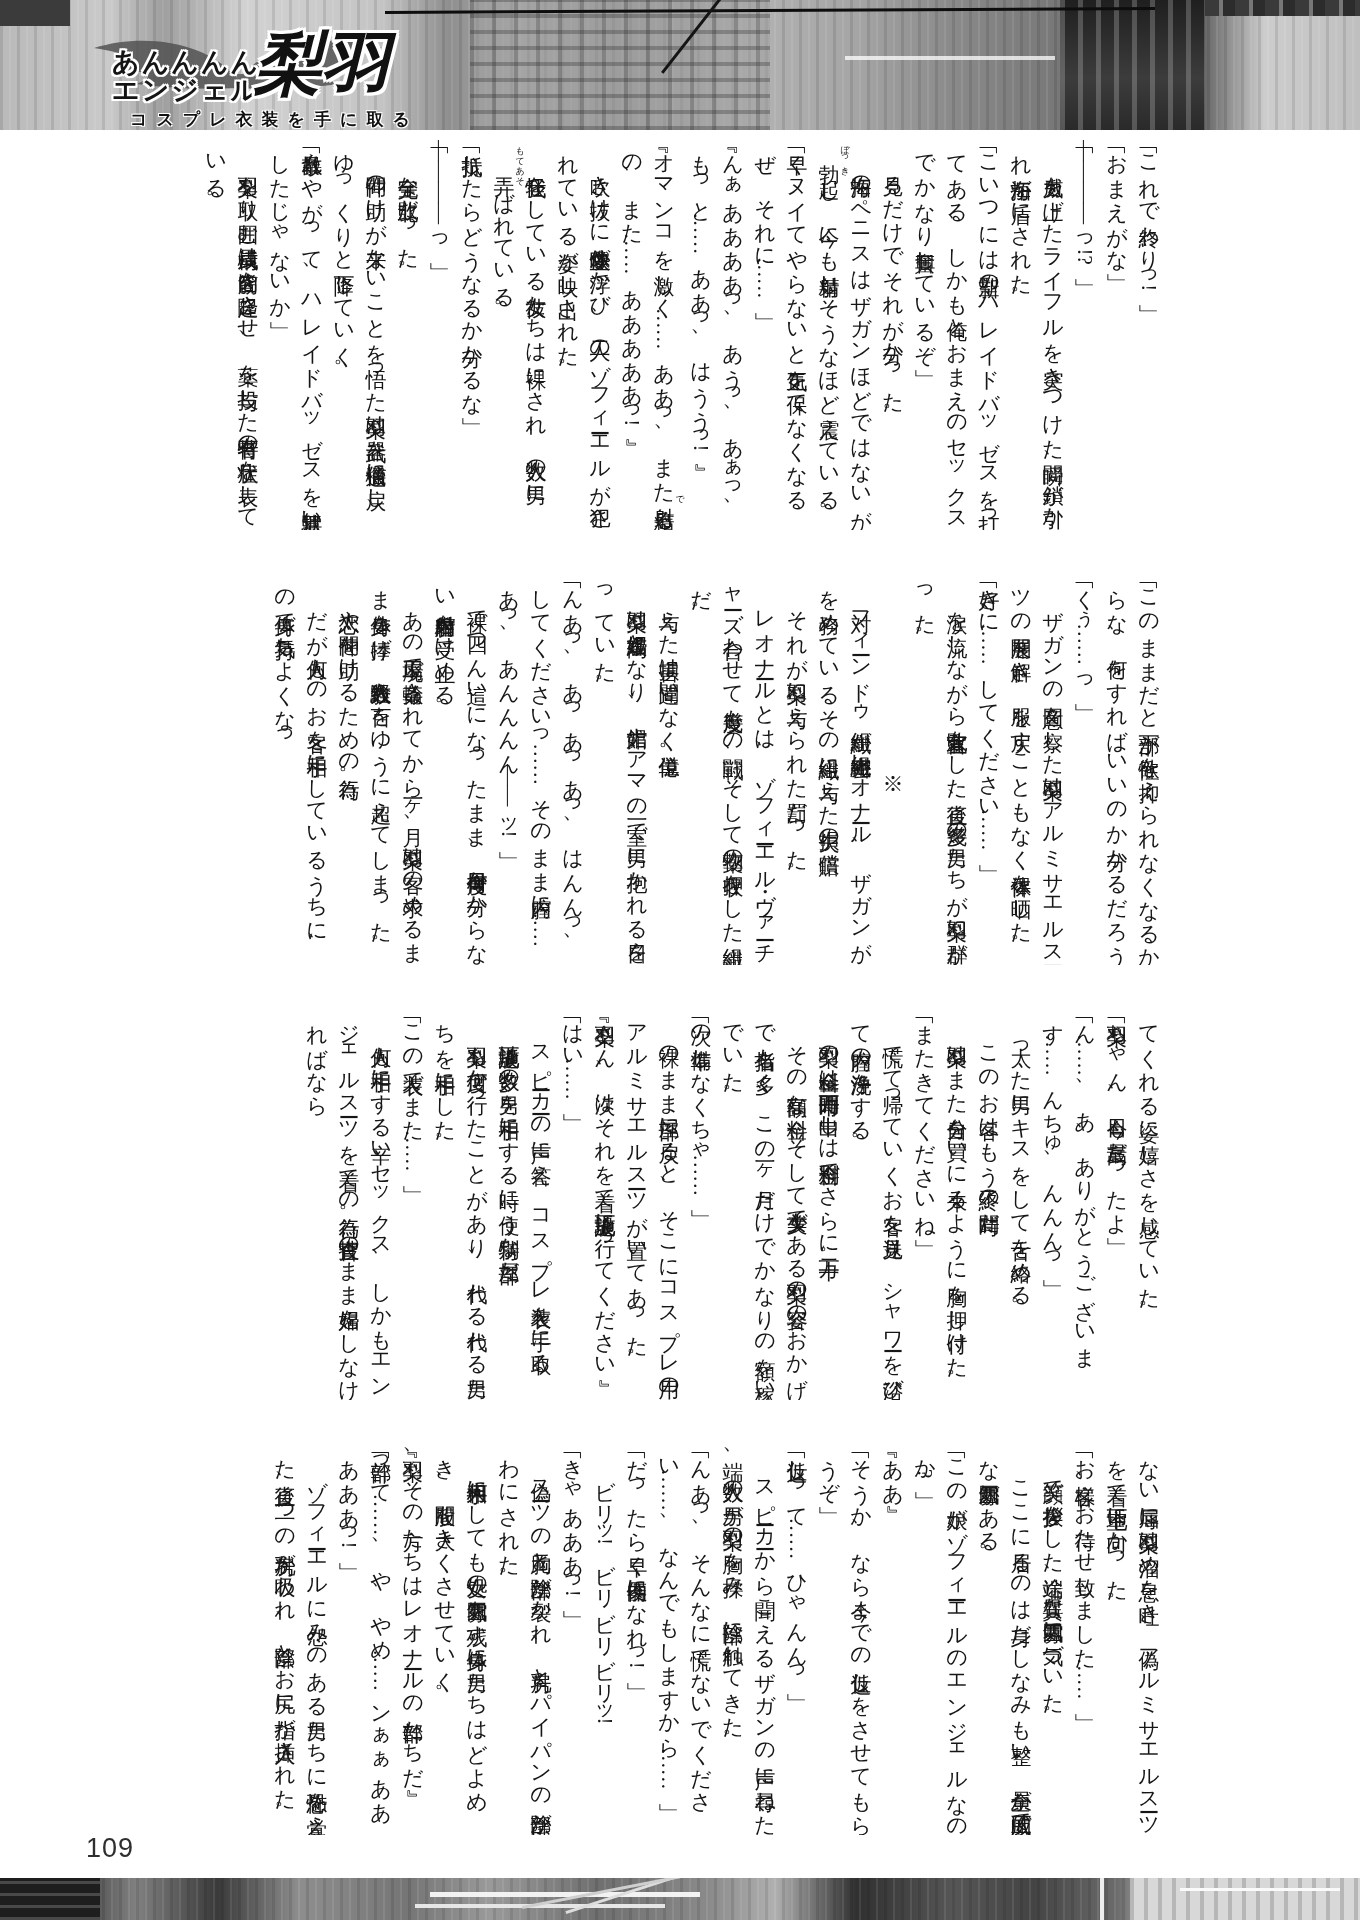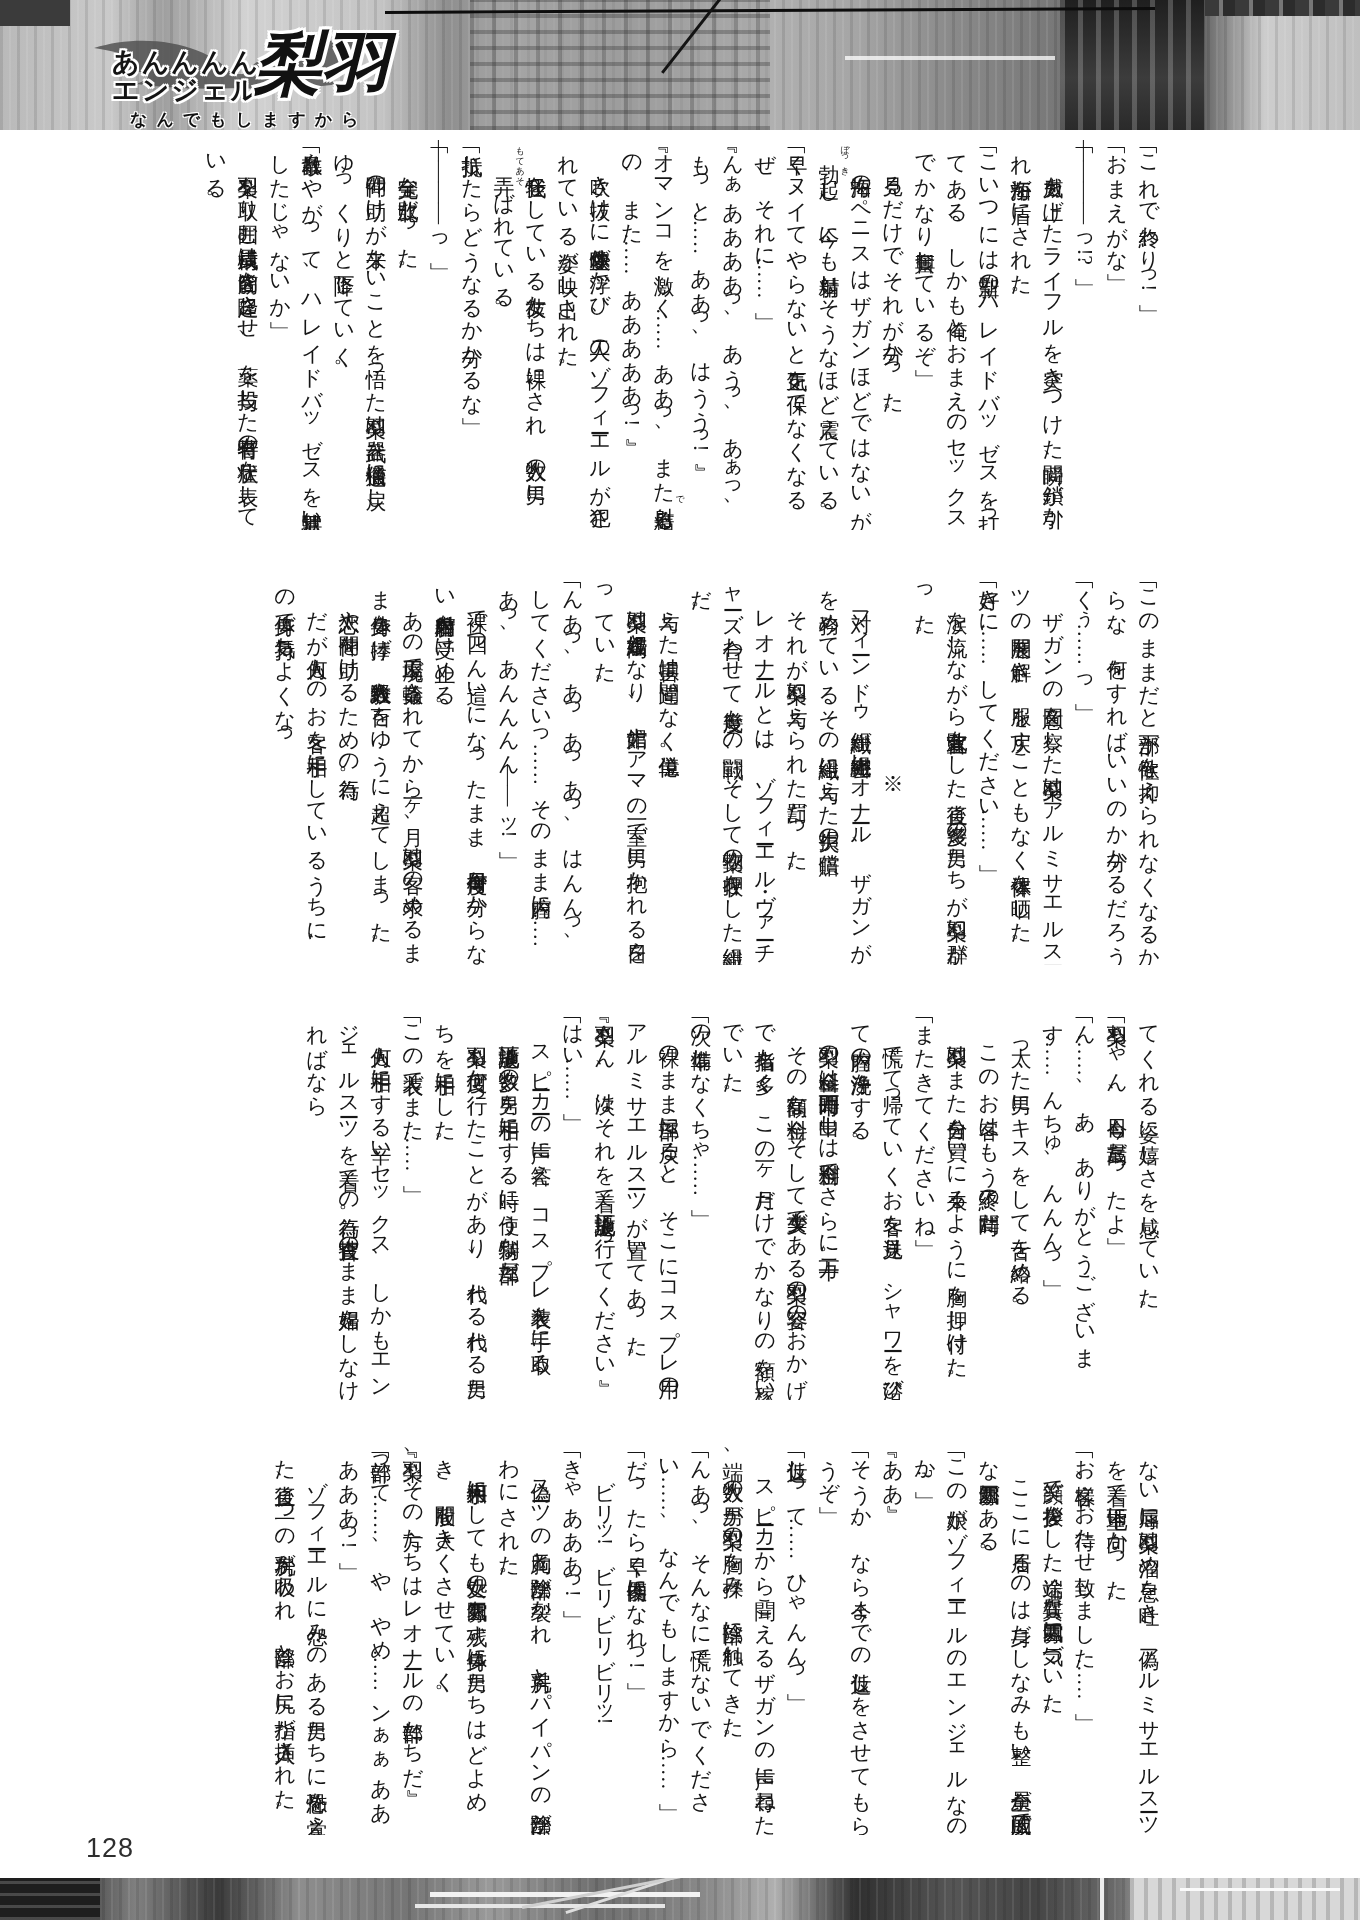--- a/index.html
+++ b/index.html
@@ -84,21 +84,21 @@
 <svg class="logo-wing" width="320" height="86" viewBox="0 0 320 86">
   <g fill="#4d4d4d" opacity="0.8">
     <path d="M160 52 C132 14, 66 4, 16 20 C56 27, 66 31, 38 40 C70 44, 80 48, 58 56 C90 60, 124 62, 160 60 Z"></path>
     <path d="M160 52 C188 14, 254 4, 304 20 C264 27, 254 31, 282 40 C250 44, 240 48, 262 56 C230 60, 196 62, 160 60 Z"></path>
     <path d="M150 46 L170 46 L160 70 Z" opacity="0.9"></path>
   </g>
 </svg>
 <div class="series-line series-1">あんんんん</div>
 <div class="series-line series-2">エンジェル</div>
 <div class="title-kanji">梨羽</div>
-<div class="subtitle">なんでもしますから</div>
+<div class="subtitle">コスプレ衣装を手に取る</div>
 
 <div class="band band-1">
     <p>「これで終わりっ!」</p>
     <p>「おまえがな」</p>
     <p>「――――っ!?」</p>
     <p class="indent">威力を上げたライフルを突きつけた瞬間、鎖が引かれ拓海が盾にされた。</p>
     <p>「こいつには新型のハレイドバッゼスを打ってある、しかも俺とおまえのセックスでかなり興奮しているぞ」</p>
     <p class="indent">見るだけでそれが分かった。</p>
     <p class="indent">拓海のペニスはザガンほどではないが<ruby>勃起<rt>ぼっき</rt></ruby>し、今にも射精しそうなほど震えている。</p>
     <p>「早くヌイてやらないと正気を保てなくなるぜ、それに……」</p>
@@ -166,21 +166,21 @@
     <p>「だったら早く肉便器になれっ!」</p>
     <p class="indent">ビリッ! ビリビリビリッ!</p>
     <p>「きゃあああっ!」</p>
     <p class="indent">偽スーツの胸元と陰部が裂かれ、乳房とパイパンの陰部が露わにされた。</p>
     <p class="indent">何人相手にしても処女の雰囲気を残す身体に男たちはどよめき、股間を大きくさせていく。</p>
     <p>『梨羽、その方たちはレオナールの幹部たちだ』</p>
     <p>「幹部って……、や、やめ……ンぁぁあああああっ!」</p>
     <p class="indent">ゾフィーエルに怨みのある男たちに恐怖を覚えた直後、二つの乳房が吸われ、陰部とお尻に指が挿入された。</p>
   </div>
 
-<div class="page-number">128</div>
+<div class="page-number">109</div>
 
 <div class="strip strip-bottom">
   <div class="striation"></div>
   <div class="deco b-dark-left"></div>
   <div class="deco b-bar1"></div>
   <div class="deco b-bar2"></div>
   <div class="deco b-diag1"></div>
   <div class="deco b-diag2"></div>
   <div class="deco b-right"></div>
   <div class="deco b-right-bar"></div>

